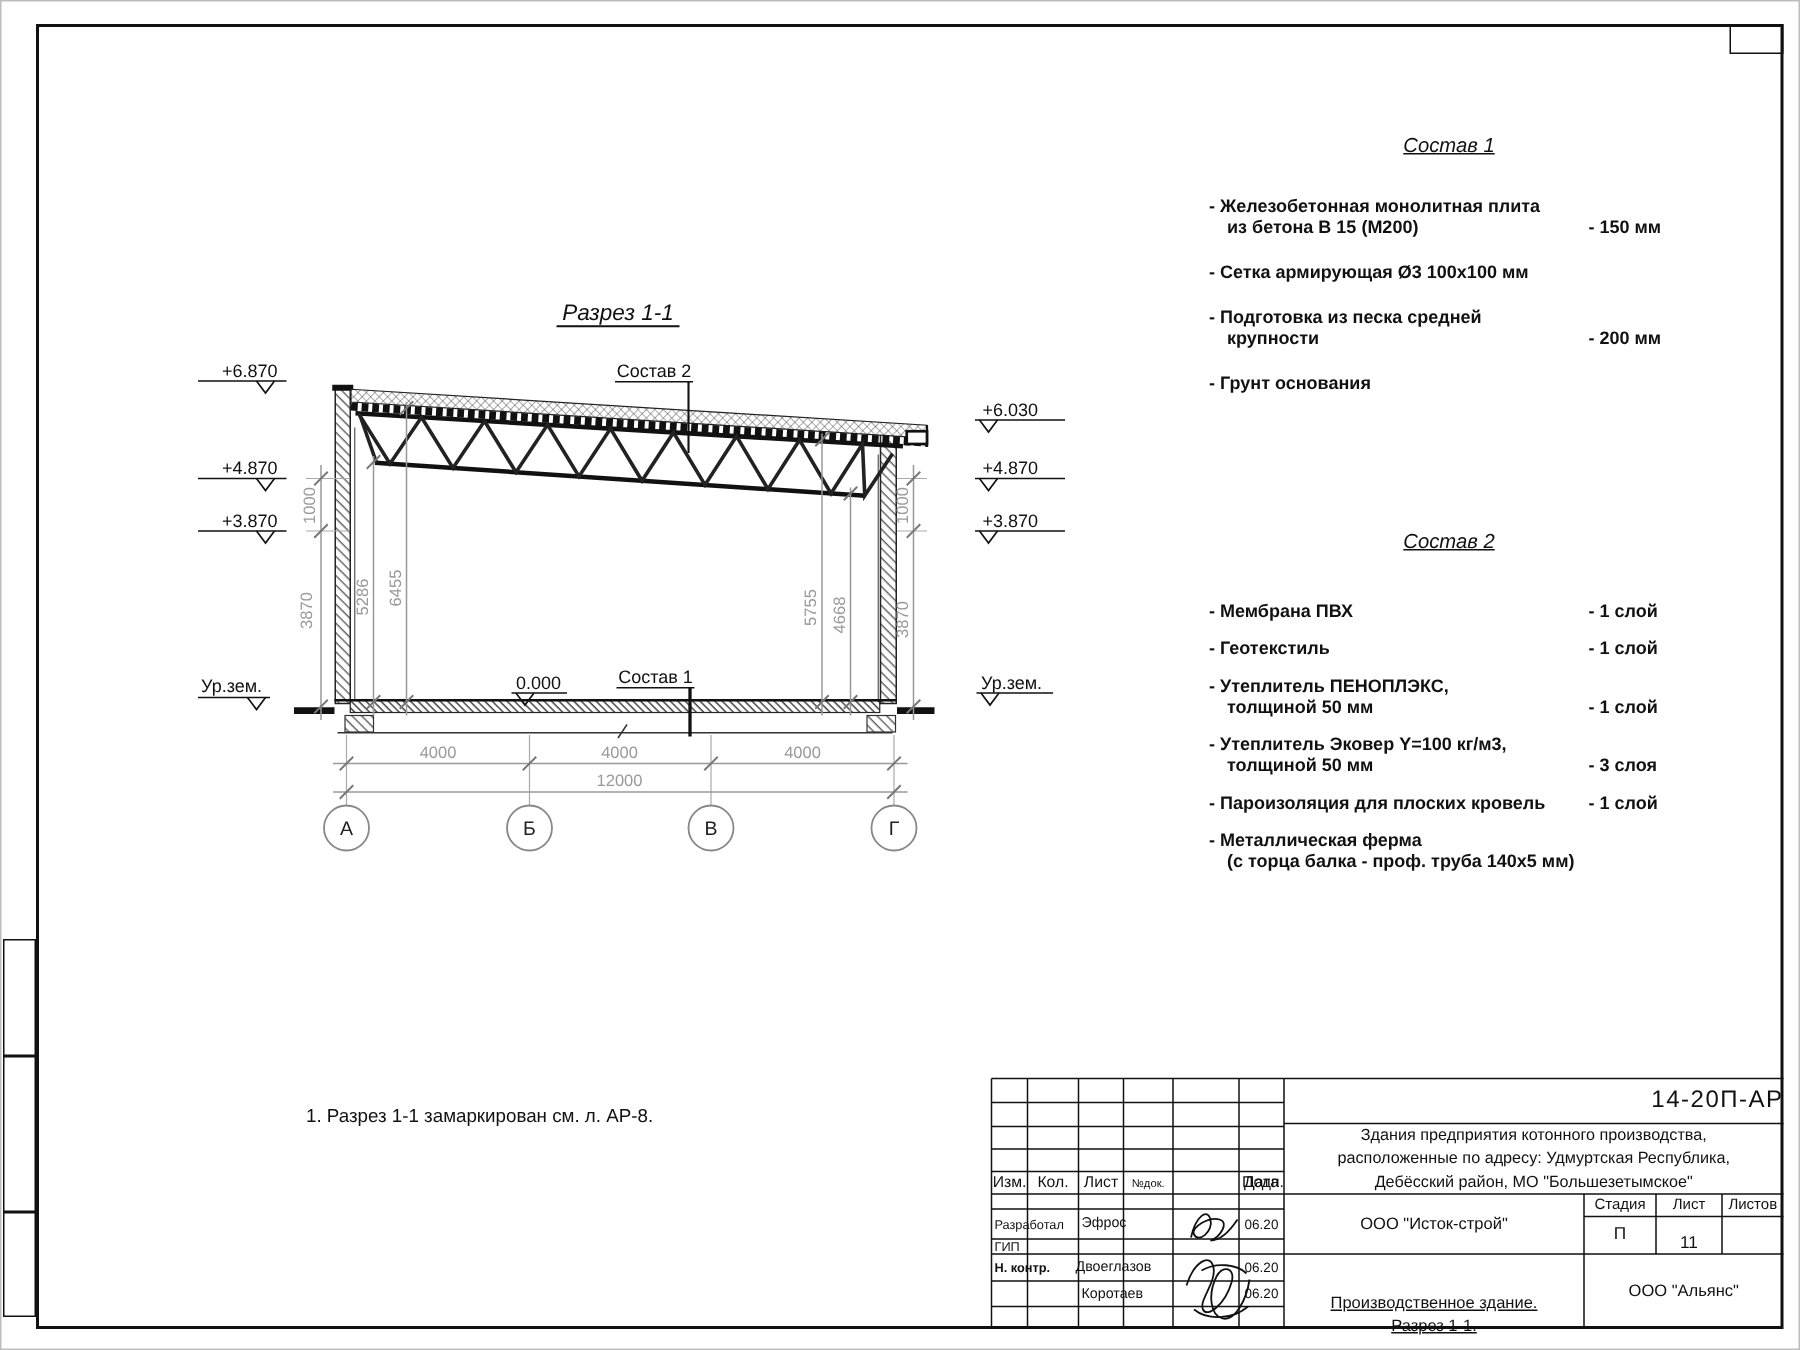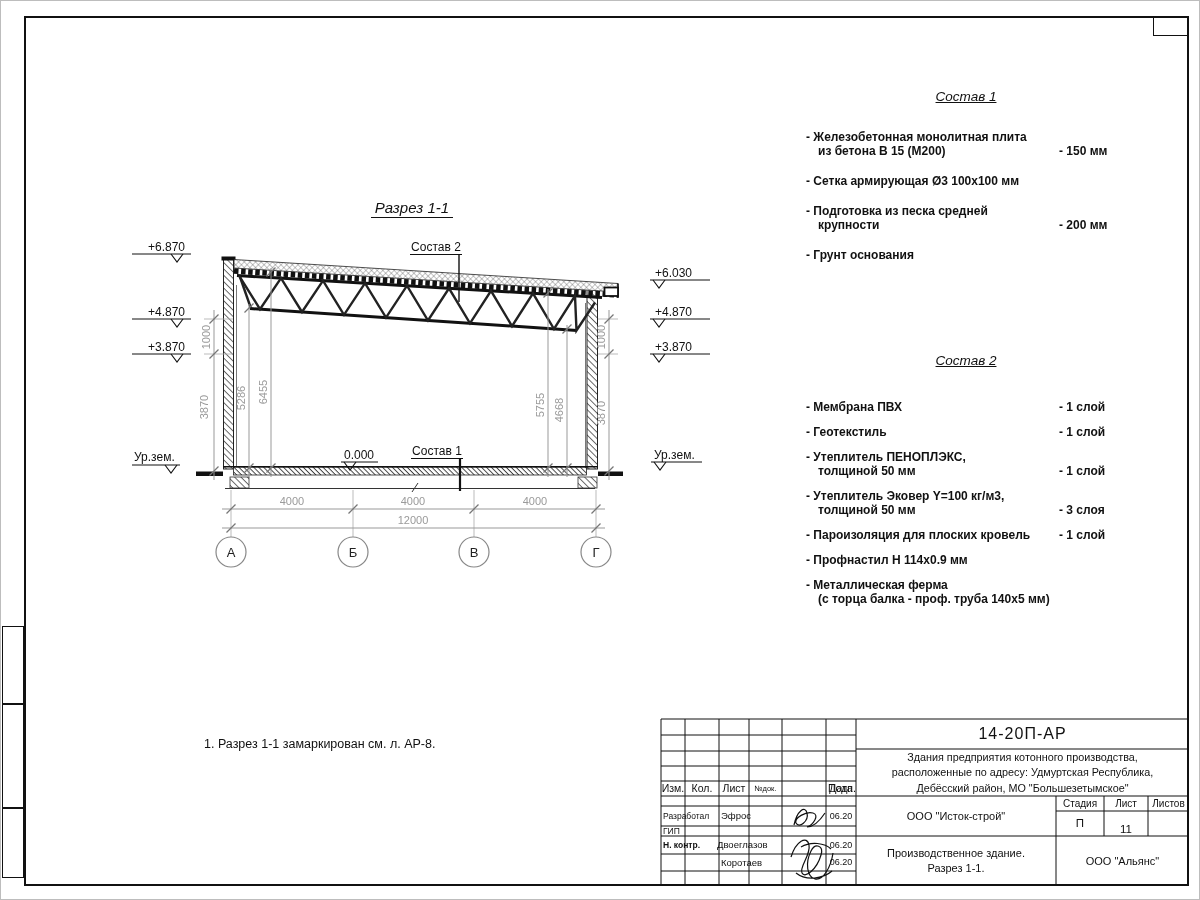--- a/index.html
+++ b/index.html
@@ -200,24 +200,20 @@
     <div class="item">
       <div class="nm">- Утеплитель Эковер Y=100 кг/м3,
 толщиной 50 мм</div>
       <div class="vl">- 3 слоя</div>
     </div>
     <div class="item">
       <div class="nm">- Пароизоляция для плоских кровель</div>
       <div class="vl">- 1 слой</div>
     </div>
     <div class="item">
-      <div class="nm">- Профнастил Н 114х0.9 мм</div>
-      <div class="vl"></div>
-    </div>
-    <div class="item">
       <div class="nm">- Металлическая ферма
 (с торца балка - проф. труба 140х5 мм)</div>
       <div class="vl"></div>
     </div>
   </div>
 
   <div>
     <div class="tb ctr" style="left:660px;top:780px;width:24px;height:15px;line-height:15px;font-size:10.5px;">Изм.</div>
     <div class="tb ctr" style="left:684px;top:780px;width:34px;height:15px;line-height:15px;font-size:10.5px;">Кол.</div>
     <div class="tb ctr" style="left:718px;top:780px;width:30px;height:15px;line-height:15px;font-size:10.5px;">Лист</div>
@@ -230,31 +226,31 @@
     <div class="tb ctr" style="left:825px;top:805px;width:30px;height:20px;line-height:20px;font-size:9px;">06.20</div>
 
     <div class="tb" style="left:662px;top:835px;height:18px;line-height:18px;font-size:8.5px;font-weight:bold;">Н. контр.</div>
     <div class="tb" style="left:716px;top:835px;height:18px;line-height:18px;font-size:9.5px;">Двоеглазов</div>
     <div class="tb ctr" style="left:825px;top:835px;width:30px;height:18px;line-height:18px;font-size:9px;">06.20</div>
 
     <div class="tb" style="left:662px;top:822px;height:17px;line-height:17px;font-size:8.5px;">ГИП</div>
     <div class="tb" style="left:720px;top:853px;height:17px;line-height:17px;font-size:9.5px;">Коротаев</div>
     <div class="tb ctr" style="left:825px;top:853px;width:30px;height:17px;line-height:17px;font-size:9px;">06.20</div>
 
-    <div class="tb ctr" style="left:855px;top:718px;width:333px;height:42px;line-height:30px;font-size:16px;letter-spacing:1px;">14-20П-АР</div>
+    <div class="tb ctr" style="left:855px;top:718px;width:333px;height:42px;line-height:30px;font-size:16px;letter-spacing:1px;text-align:right;">14-20П-АР</div>
     <div class="tb ctr pre" style="left:858px;top:749px;width:327px;font-size:10.8px;line-height:15.3px;">Здания предприятия котонного производства,
 расположенные по адресу: Удмуртская Республика,
 Дебёсский район, МО "Большезетымское"</div>
     <div class="tb ctr" style="left:855px;top:795px;width:200px;height:40px;line-height:40px;font-size:11px;">ООО "Исток-строй"</div>
 
     <div class="tb ctr" style="left:1055px;top:795px;width:48px;height:15px;line-height:15px;font-size:10px;">Стадия</div>
     <div class="tb ctr" style="left:1103px;top:795px;width:44px;height:15px;line-height:15px;font-size:10px;">Лист</div>
     <div class="tb ctr" style="left:1147px;top:795px;width:41px;height:30px;line-height:15px;font-size:10px;overflow:hidden;">Листов</div>
     <div class="tb ctr" style="left:1055px;top:810px;width:48px;height:25px;line-height:25px;font-size:11.5px;">П</div>
     <div class="tb ctr" style="left:1103px;top:816px;width:44px;height:25px;line-height:25px;font-size:11.5px;">11</div>
     <div class="tb ctr" style="left:1147px;top:810px;width:41px;height:25px;line-height:25px;font-size:11.5px;"></div>
 
-    <div class="tb ctr pre" style="left:855px;top:835px;width:200px;height:50px;padding-top:10px;box-sizing:border-box;font-size:11px;line-height:15px;">Производственное здание.
+    <div class="tb ctr pre" style="left:855px;top:835px;width:200px;height:50px;padding-top:26px;box-sizing:border-box;font-size:11px;line-height:15px;text-decoration:underline;">Производственное здание.
 Разрез 1-1.</div>
     <div class="tb ctr" style="left:1055px;top:835px;width:133px;height:50px;line-height:50px;font-size:11px;">ООО "Альянс"</div>
   </div>
 
 </div>
 
 </body></html>

